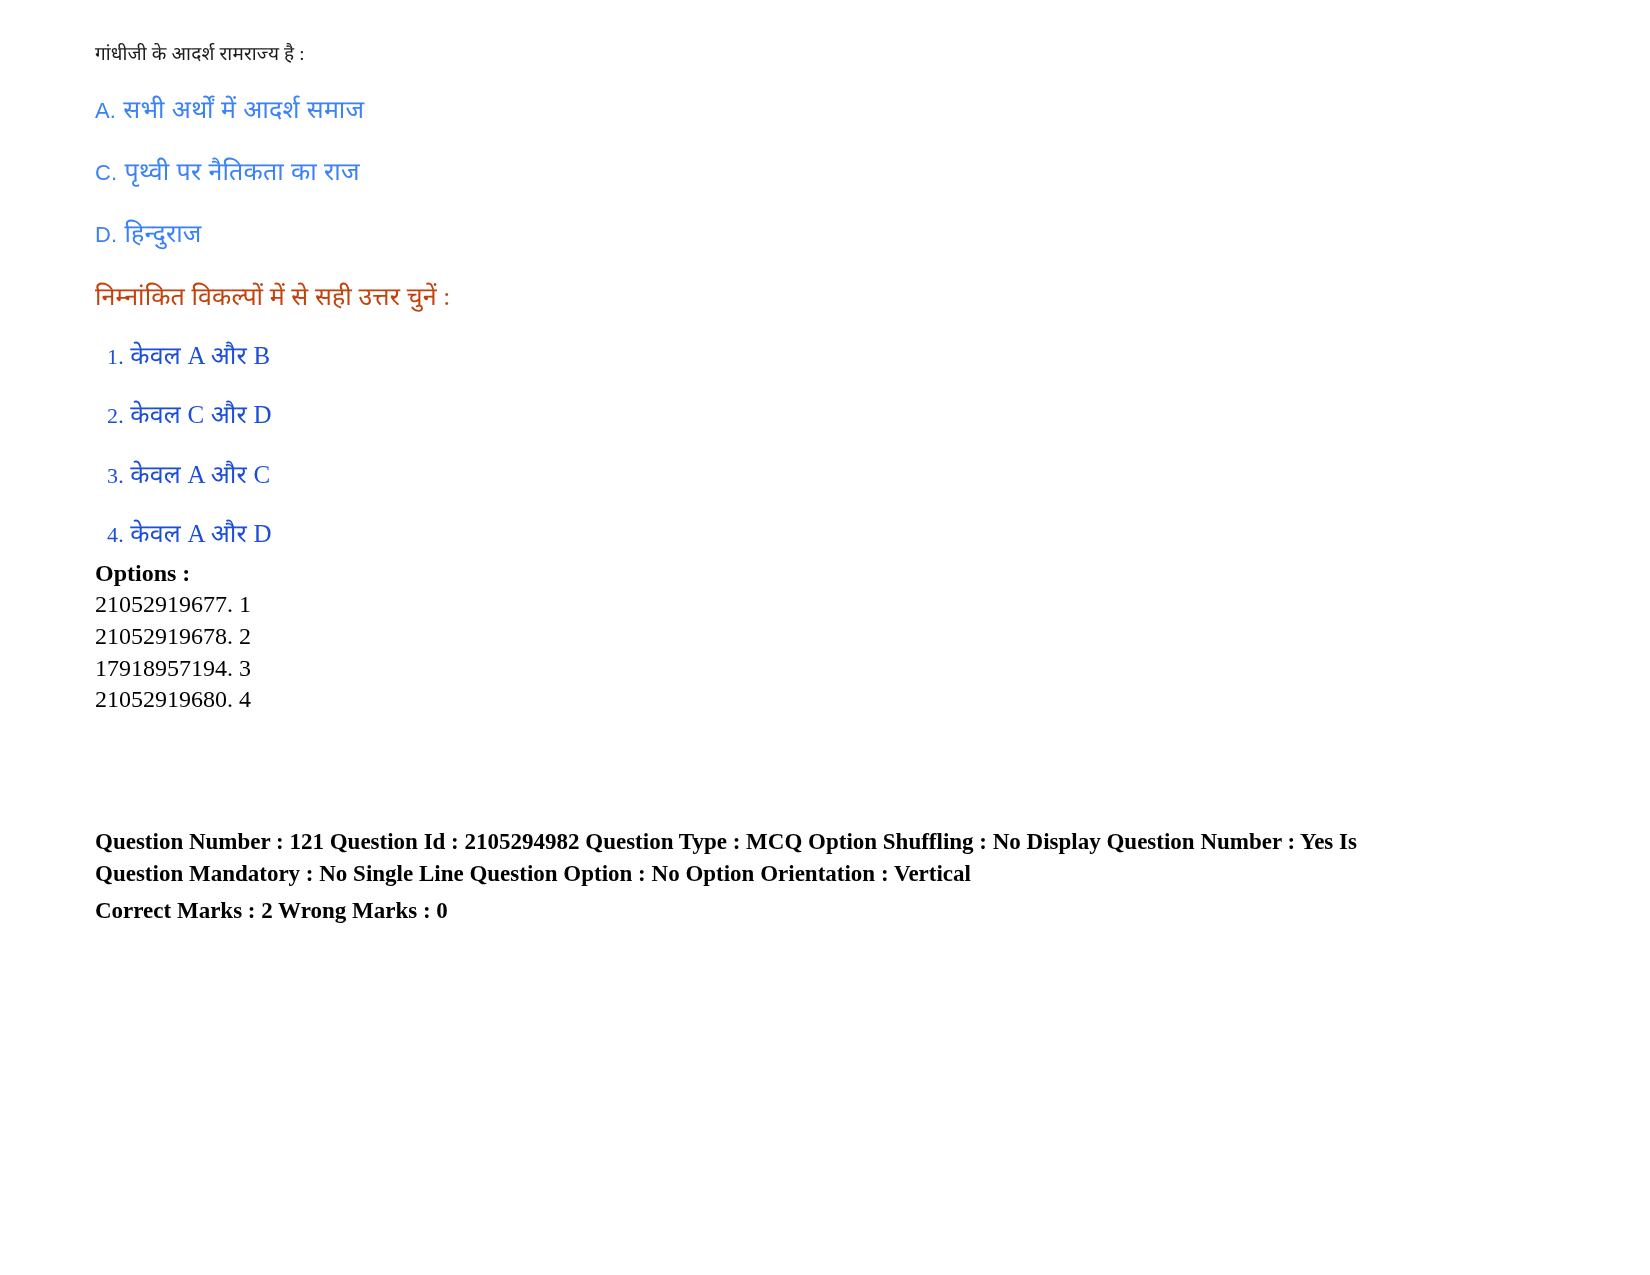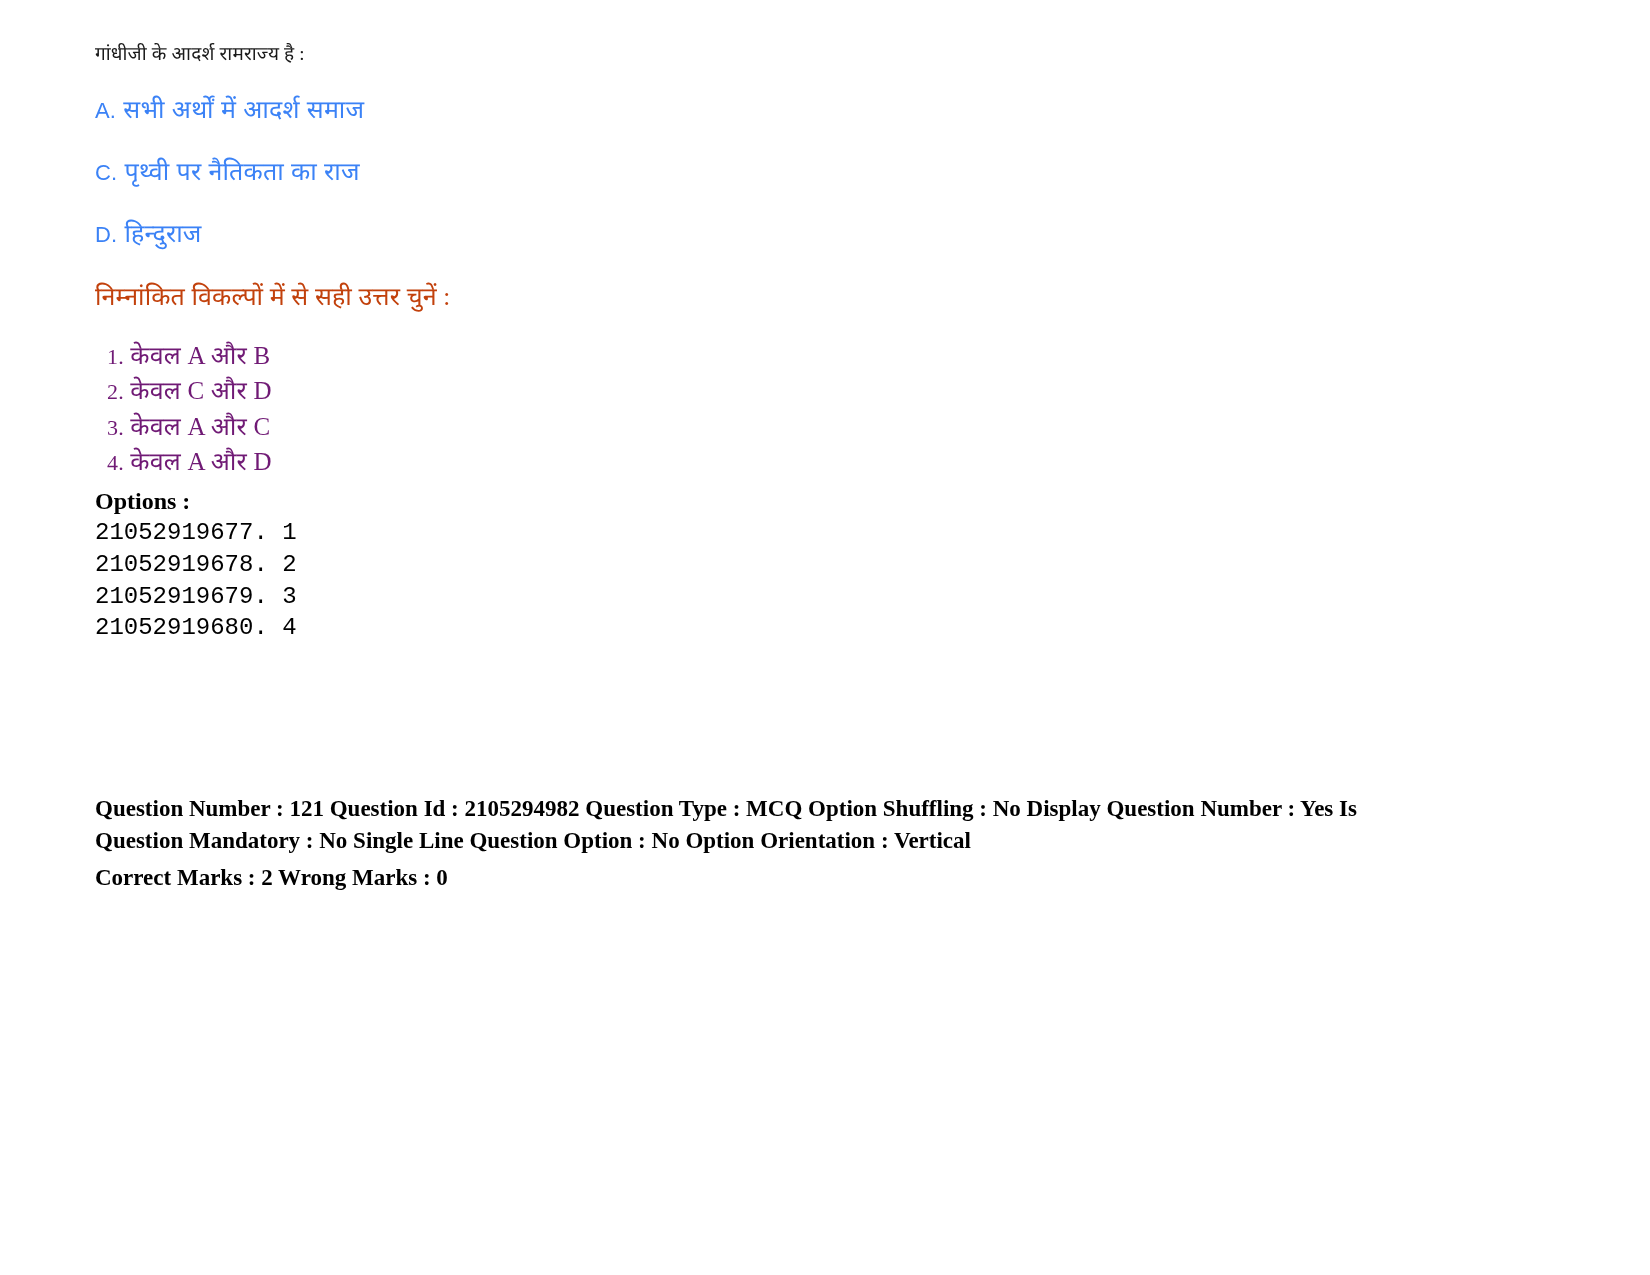--- a/index.html
+++ b/index.html
@@ -62,50 +62,51 @@
   
   .alt-list {
     margin: 0 0 4px 0;
     padding: 0;
     list-style: none;
   }
   .alt-list li {
     font-family: "Liberation Serif", "DejaVu Serif", serif;
     font-size: 25px;
     line-height: 1.42;
-    color: #701a75;
+    color: #1d4ed8;
     padding-left: 12px;
     letter-spacing: 0.2px;
+    margin-top: 24px;
   }
   .alt-list li .num {
     font-size: 22px;
   }
 
   
   .options-heading {
     font-family: "Liberation Serif", "DejaVu Serif", serif;
     font-weight: bold;
     font-size: 24px;
     line-height: 1.32;
     margin: 6px 0 0 0;
     color: #000;
   }
   .option-row {
-    font-family: Liberation Mono, monospace;
+    font-family: Liberation Serif, serif;
     font-size: 24px;
     line-height: 1.32;
     color: #000;
     margin: 0;
   }
 
   
   .meta {
     position: absolute;
     left: 95px;
-    top: 795px;
+    top: 828px;
     width: 1420px;
     font-family: "Liberation Serif", "DejaVu Serif", serif;
     font-weight: bold;
     font-size: 23px;
     line-height: 1.18;
     color: #000;
   }
   .meta p {
     margin: 0 0 5px 0;
   }
@@ -161,21 +162,21 @@
 
     <p class="option-row">
       <span>21052919677.</span>
       <span>1</span>
     </p>
     <p class="option-row">
       <span>21052919678.</span>
       <span>2</span>
     </p>
     <p class="option-row">
-      <span>21052919679.</span>
+      <span>17918957194.</span>
       <span>3</span>
     </p>
     <p class="option-row">
       <span>21052919680.</span>
       <span>4</span>
     </p>
 
   </div>
 
   <div class="meta">

